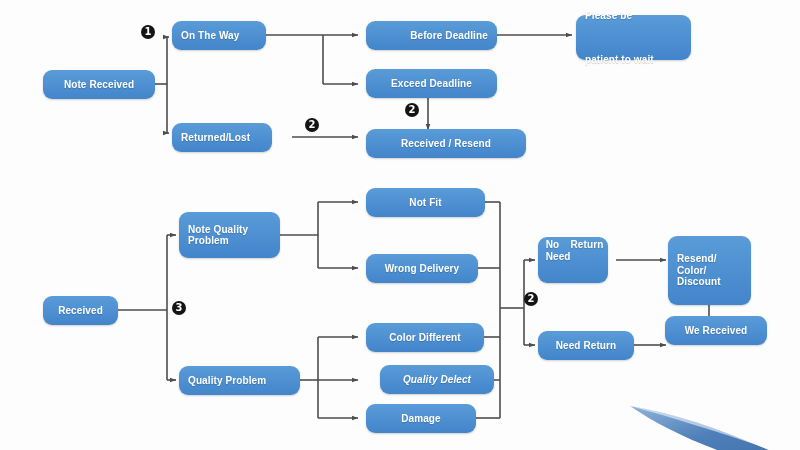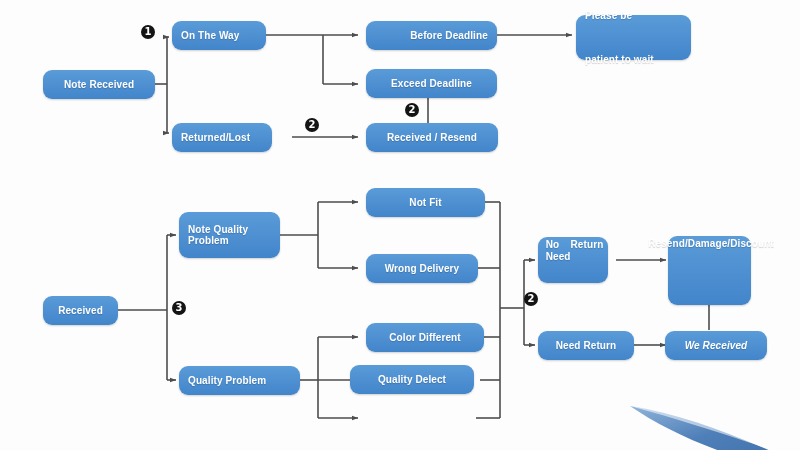--- a/index.html
+++ b/index.html
@@ -148,21 +148,21 @@
   </div>
 
   <div class="node" style="left:366px; top:21px; width:131px; height:29px;padding-left:41px;">
     <span>Before Deadline</span>
   </div>
 
   <div class="node" style="left:366px; top:69px; width:131px; height:29px;">
     <span>Exceed Deadline</span>
   </div>
 
-  <div class="node" style="left:366px; top:123px; width:132px; height:29px;">
+  <div class="node" style="left:366px; top:129px; width:160px; height:29px;">
     <span>Received / Resend</span>
   </div>
 
   <div class="node left-align" style="left:576px; top:15px; width:115px; height:45px; flex-direction:column; align-items:flex-start; justify-content:center;gap:32px;">
     <span>Please be</span>
     <span>patient to wait</span>
   </div>
 
   <div class="badge" style="left:141px; top:25px;">
     <span>1</span>
@@ -192,41 +192,44 @@
   </div>
 
   <div class="node" style="left:366px; top:254px; width:112px; height:29px;">
     <span>Wrong Delivery</span>
   </div>
 
   <div class="node" style="left:366px; top:323px; width:118px; height:29px;">
     <span>Color Different</span>
   </div>
 
-  <div class="node" style="left:350px; top:365px; width:124px; height:29px;">
+  <div class="node" style="left:380px; top:365px; width:114px; height:29px;font-style:italic;">
     <span>Quality Delect</span>
   </div>
 
+  <div class="node" style="left:366px; top:404px; width:110px; height:29px;">
+    <span>Damage</span>
+  </div>
 
   <div class="node left-align" style="left:538px; top:237px; width:70px; height:46px; flex-direction:row; align-items:flex-start; justify-content:center;">
     <span>No Need</span>
     <span>Return</span>
   </div>
 
   <div class="node" style="left:538px; top:331px; width:96px; height:29px;">
     <span>Need Return</span>
   </div>
 
-  <div class="node left-align" style="left:668px; top:236px; width:83px; height:69px; flex-direction:row; align-items:flex-start; justify-content:center;">
+  <div class="node left-align" style="left:668px; top:236px; width:83px; height:69px; flex-direction:column; align-items:flex-start; justify-content:center;">
     <span>Resend/</span>
-    <span>Damage/</span>
+    <span>Color/</span>
     <span>Discount</span>
   </div>
 
-  <div class="node" style="left:665px; top:331px; width:102px; height:29px;font-style:italic;">
+  <div class="node" style="left:665px; top:316px; width:102px; height:29px;">
     <span>We Received</span>
   </div>
 
   <div class="badge" style="left:172px; top:301px;">
     <span>3</span>
   </div>
   <div class="badge" style="left:524px; top:292px;">
     <span>2</span>
   </div>
 

